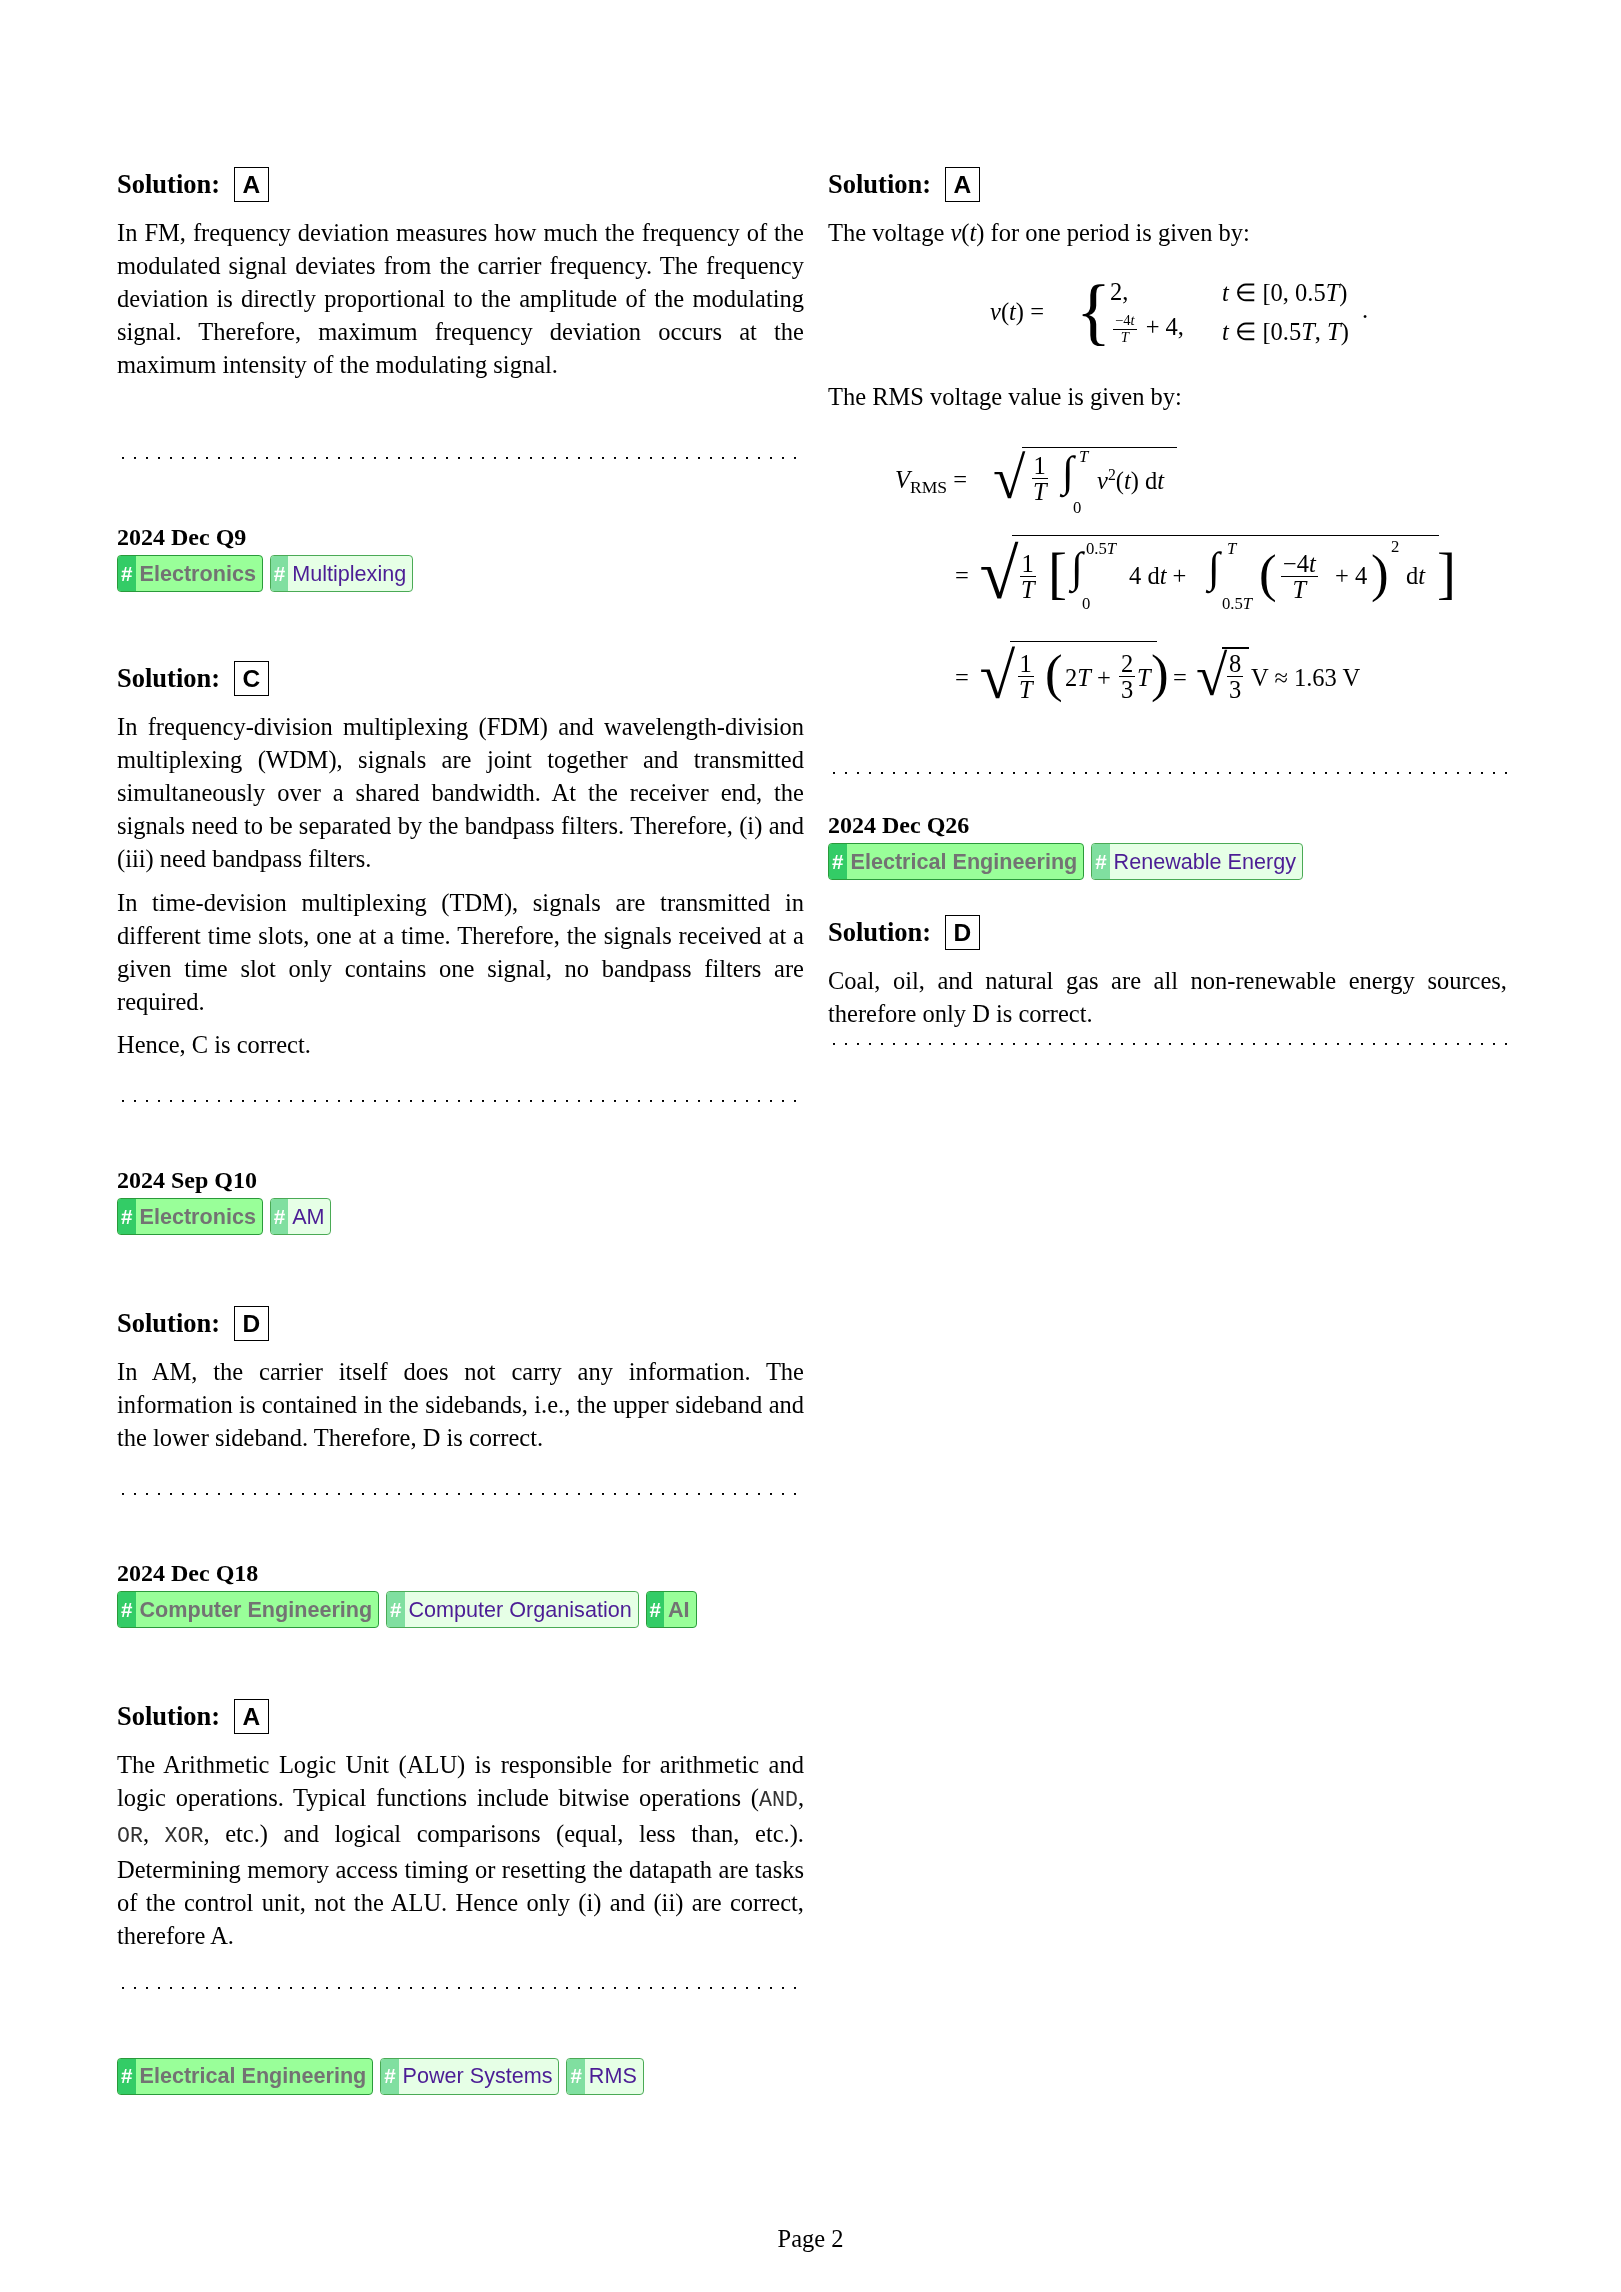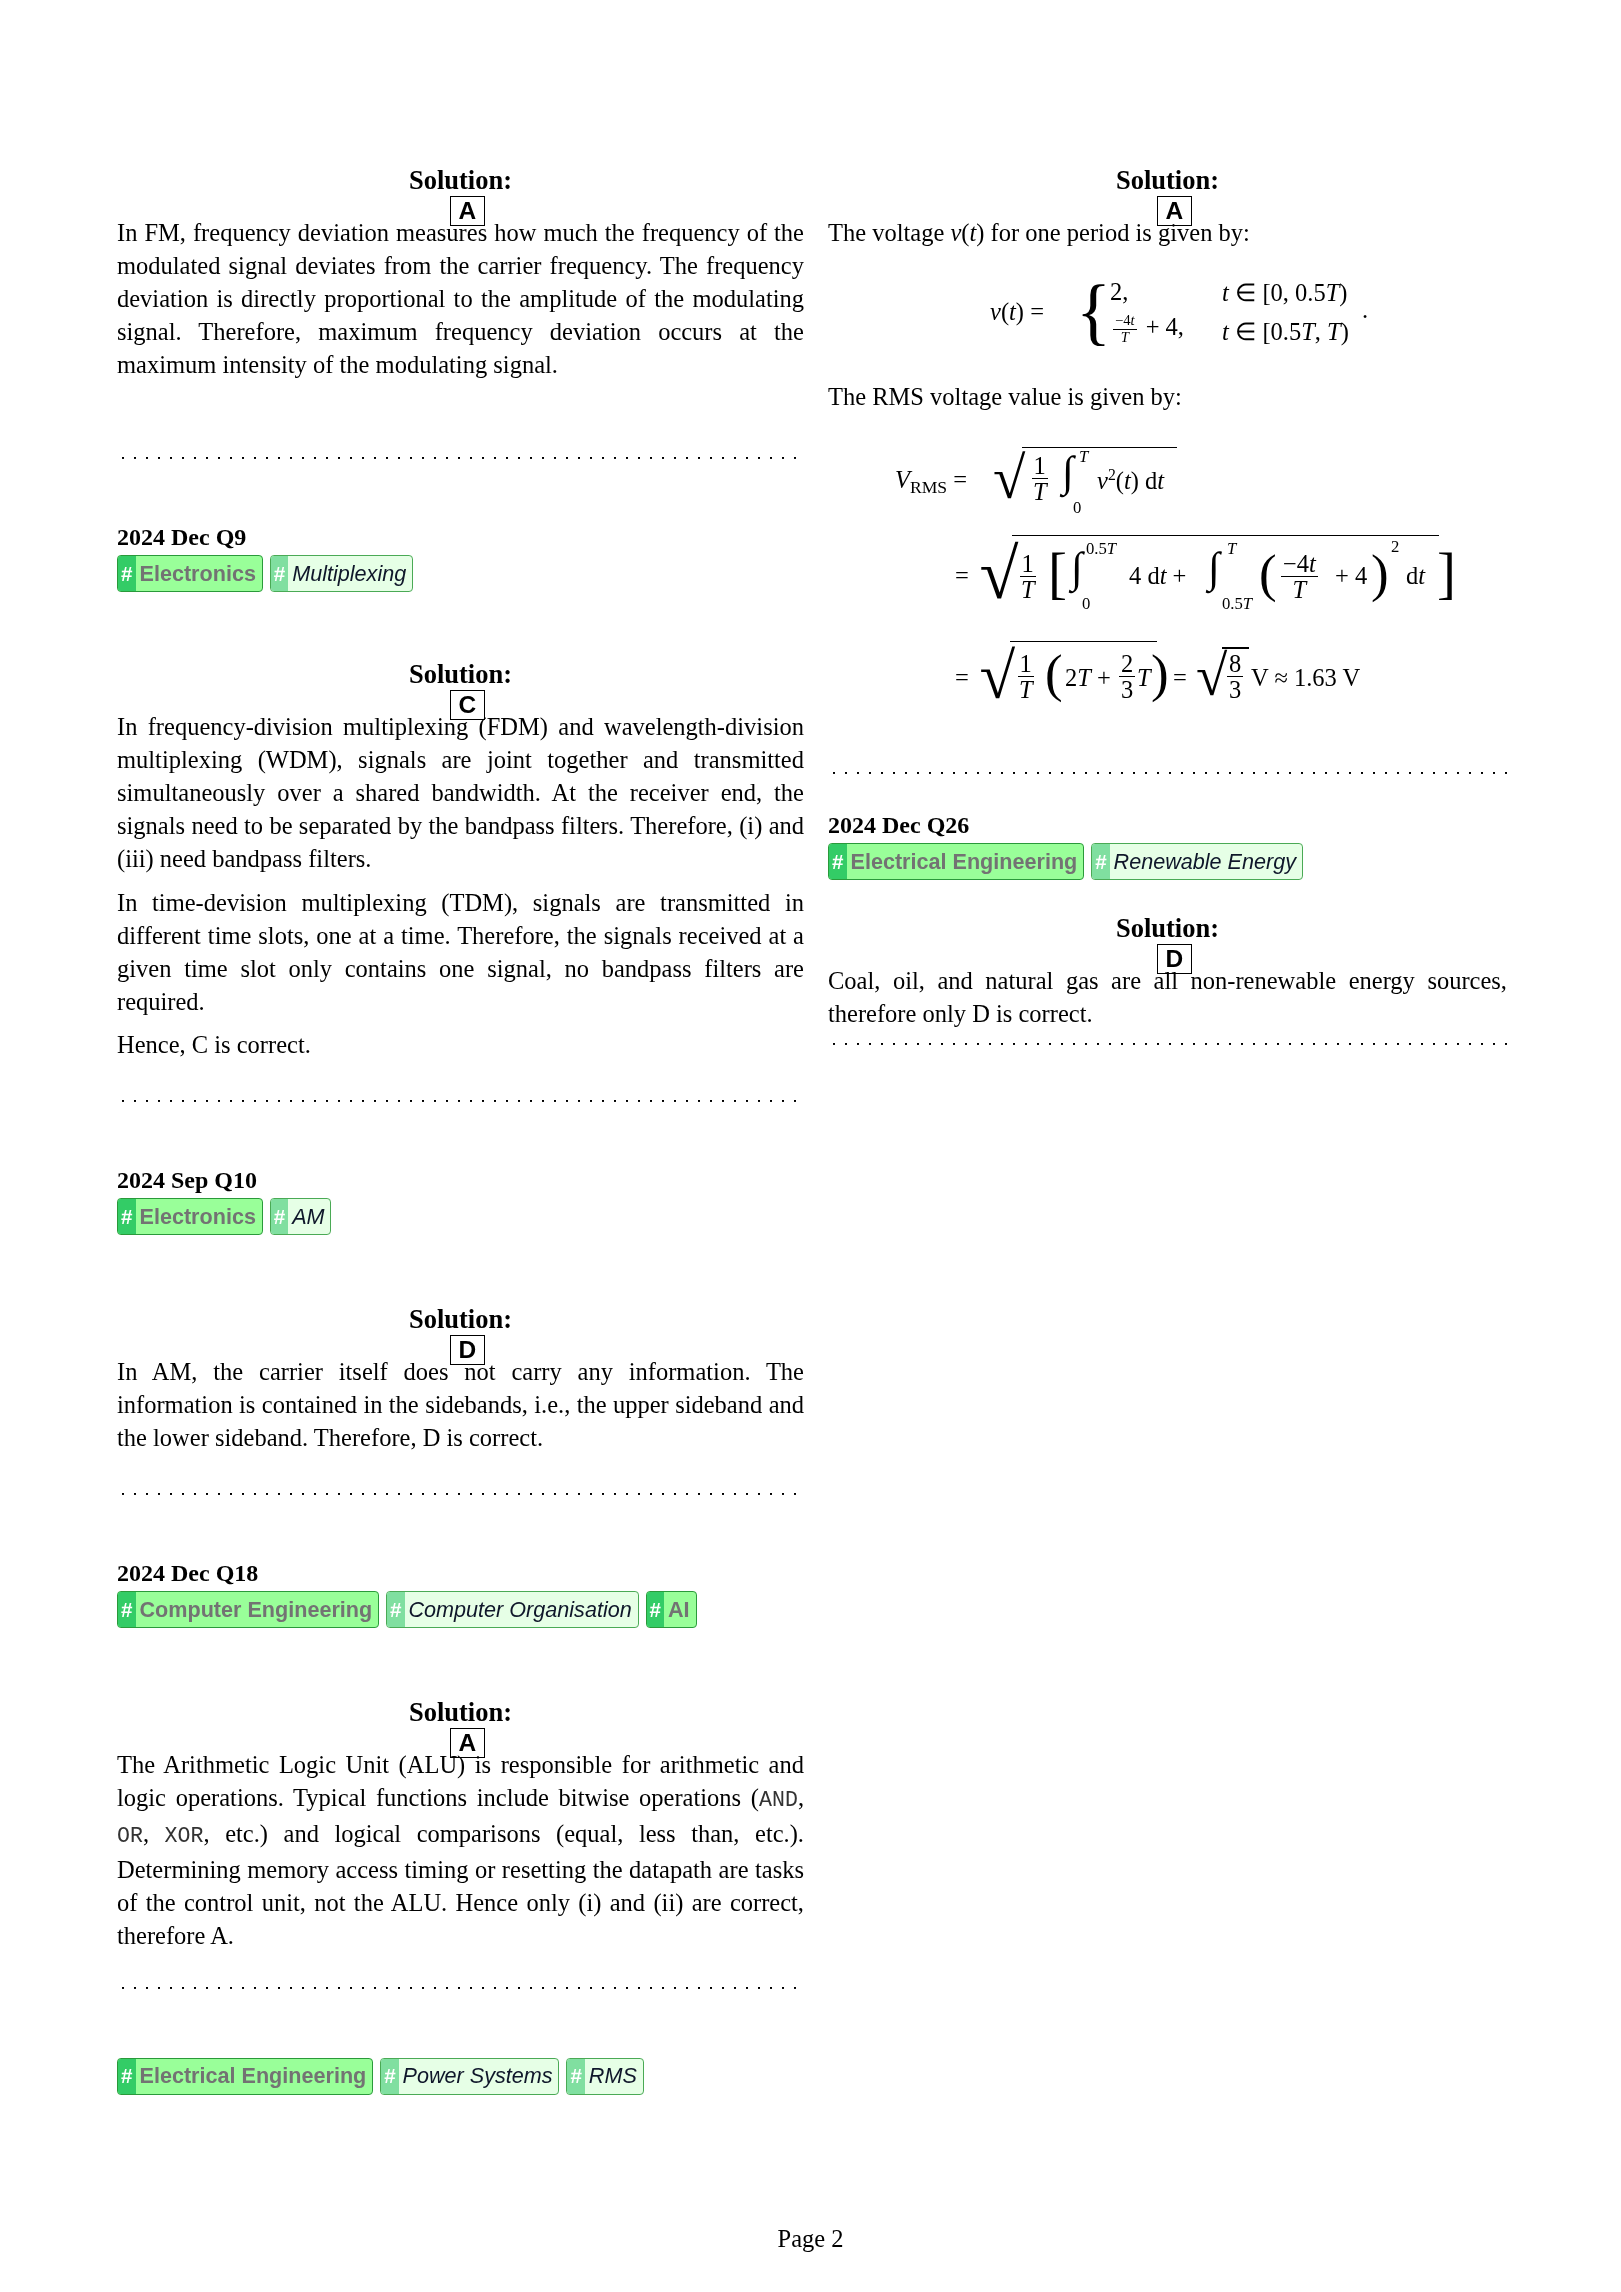--- a/index.html
+++ b/index.html
@@ -1,41 +1,41 @@
 <!DOCTYPE html>
 <html><head>
 <meta charset="utf-8">
 <style>
   html, body { margin:0; padding:0; background:#ffffff; }
   body { width:1621px; height:2293px; position:relative; overflow:hidden;
          font-family:"Liberation Serif", serif; color:#000; }
   .col { position:absolute; }
   .blk { position:absolute; left:0; right:0; }
-  .sol-row { display:flex; align-items:center; height:39px;flex-direction:column; }
+  .sol-row { display:flex; align-items:center; height:39px; }
   .sol-label { font-family:"Liberation Serif", serif; font-weight:bold; font-size:26.5px; }
   .sol-box { margin-left:13.7px; border:1.5px solid #000; width:33px; height:33px;
              display:flex; align-items:center; justify-content:center;
              font-family:"Liberation Sans", sans-serif; font-weight:bold; font-size:24.5px; }
   .para { font-size:24.5px; line-height:33px; text-align:justify; margin:0; }
   .para.last-left { text-align-last:left; }
   .mono { font-family:"Liberation Mono", monospace; font-size:21.6px; color:#333; }
   .dots { height:2px; background-image: radial-gradient(circle, #000 1.2px, transparent 1.5px);
           background-size:12px 3.9px; background-repeat:repeat-x; background-position:0 -1px; }
   .qtitle { font-family:Liberation Serif, serif; font-weight:bold; font-size:24px; line-height:27.4px; }
   .tags { display:flex; gap:6.9px; margin-top:3.9px; }
   .tag { display:flex; align-items:stretch; height:35px; border:1.5px solid #2a9a3a; border-radius:3.9px; overflow:hidden;
          font-family:"Liberation Sans", sans-serif; font-size:21.6px; }
   .tag .hash { display:flex; align-items:center; justify-content:center; width:17.6px; color:#fff; font-weight:bold; font-size:20.6px; }
   .tag .txt { display:flex; align-items:center; padding:0 5.9px 0 3.9px; }
   .tag.primary { background:#99ff99; }
   .tag.primary .hash { background:#33cc66; }
   .tag.primary .txt { font-weight:bold; color:#737373; }
   .tag.secondary { background:#e6ffe6; border-color:#4aaa55; }
   .tag.secondary .hash { background:#80dfa0; }
-  .tag.secondary .txt { color:#0f172a;font-style:italic; }
+  .tag.secondary .txt { color:#4c1d95; }
   i.m { font-style:italic; }
   .math { font-family:"Liberation Serif", serif; font-size:24.5px; position:absolute; }
   .frac { display:inline-flex; flex-direction:column; align-items:center; vertical-align:middle; margin:0 2.9px; }
   .frac > span { line-height:1.05; padding:0 2px; }
   .frac > span.num { border-bottom:1.3px solid #000; }
   .page-num { position:absolute; left:0; right:0; top:2225px; text-align:center; font-size:24.5px; }
 </style>
 </head>
 <body>
 

